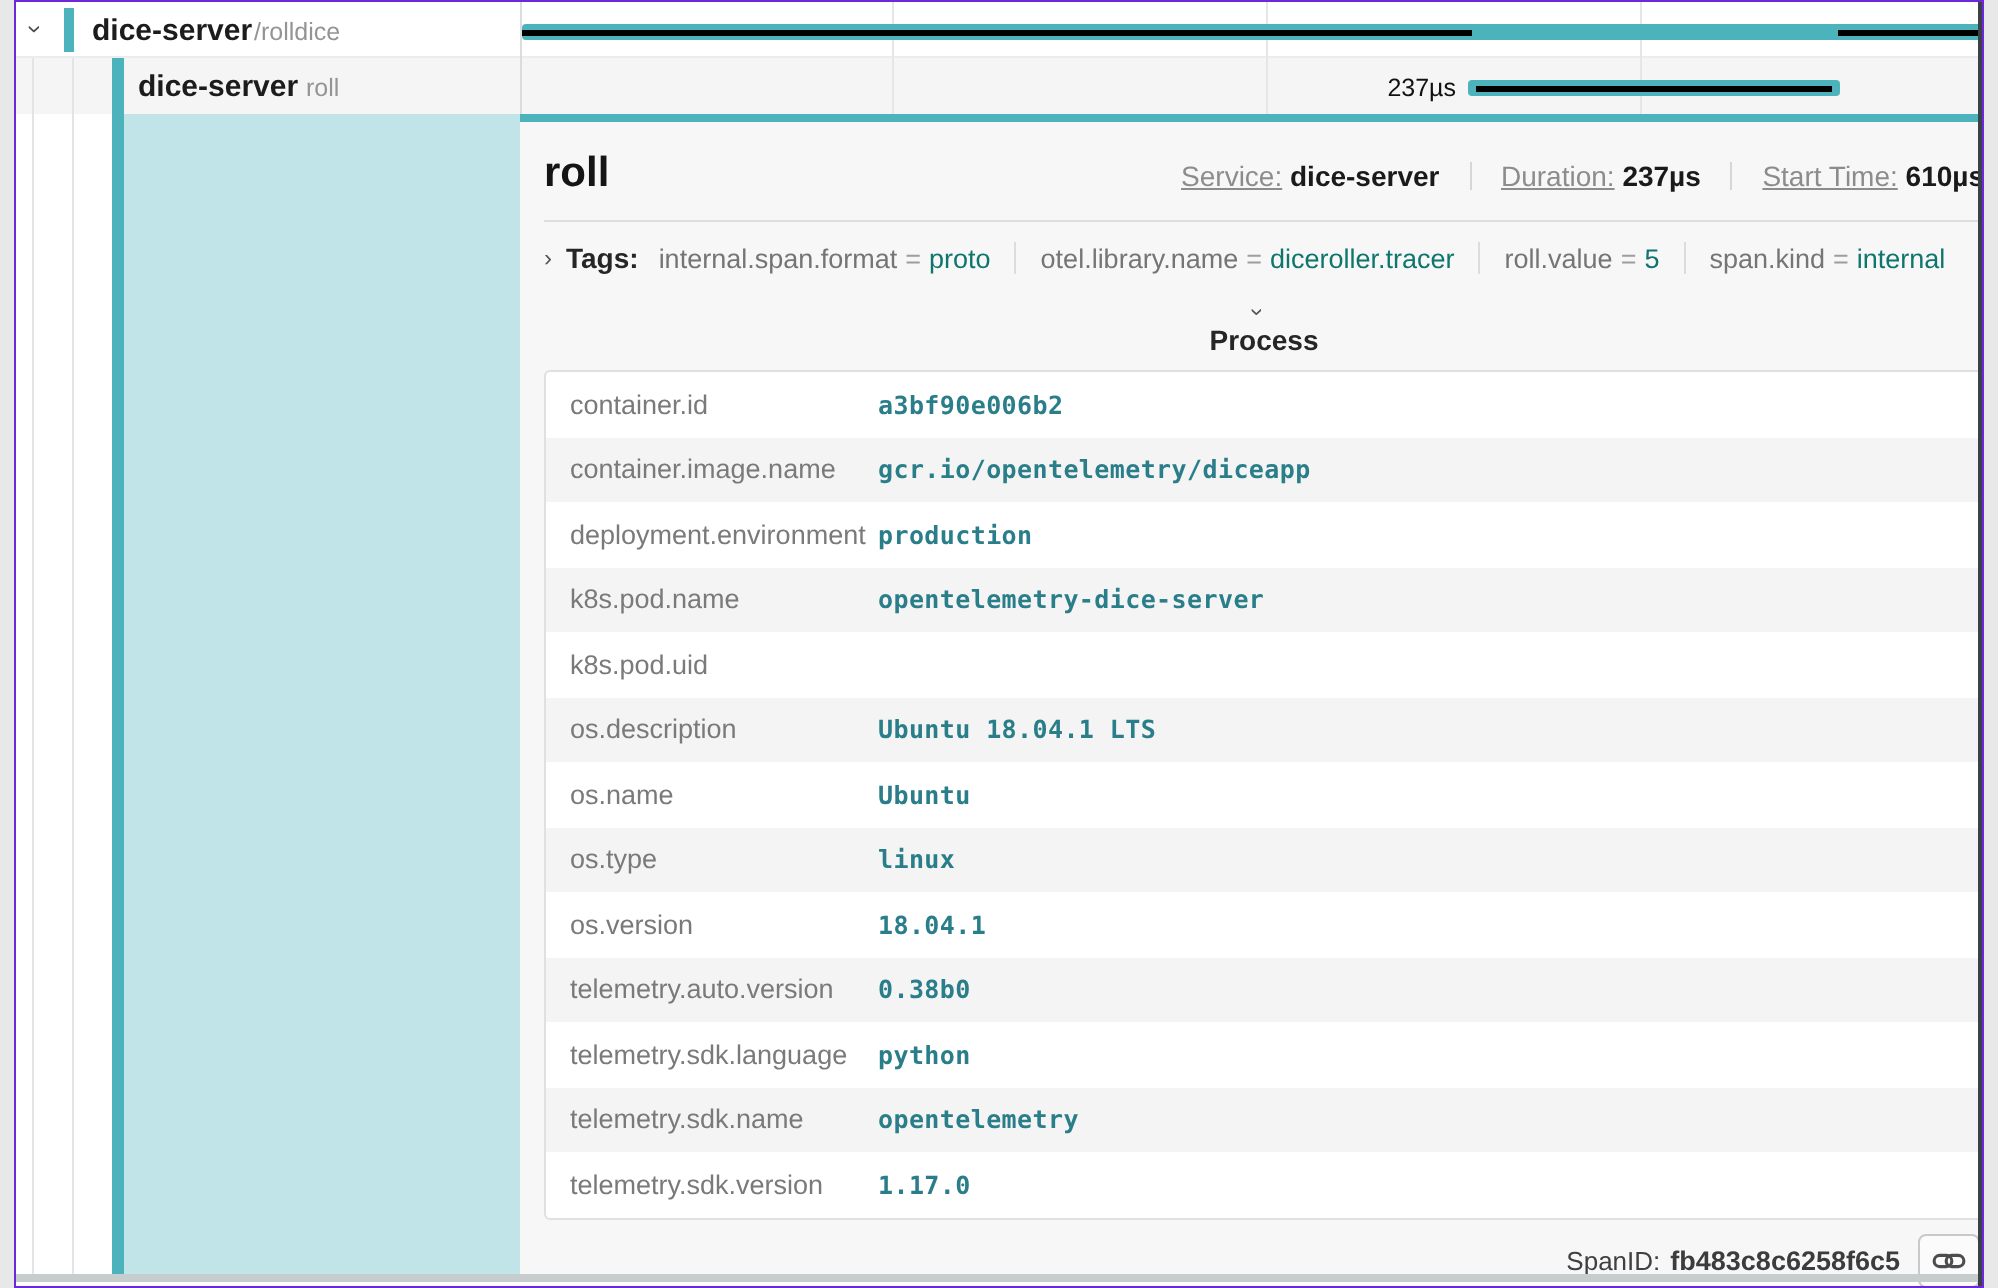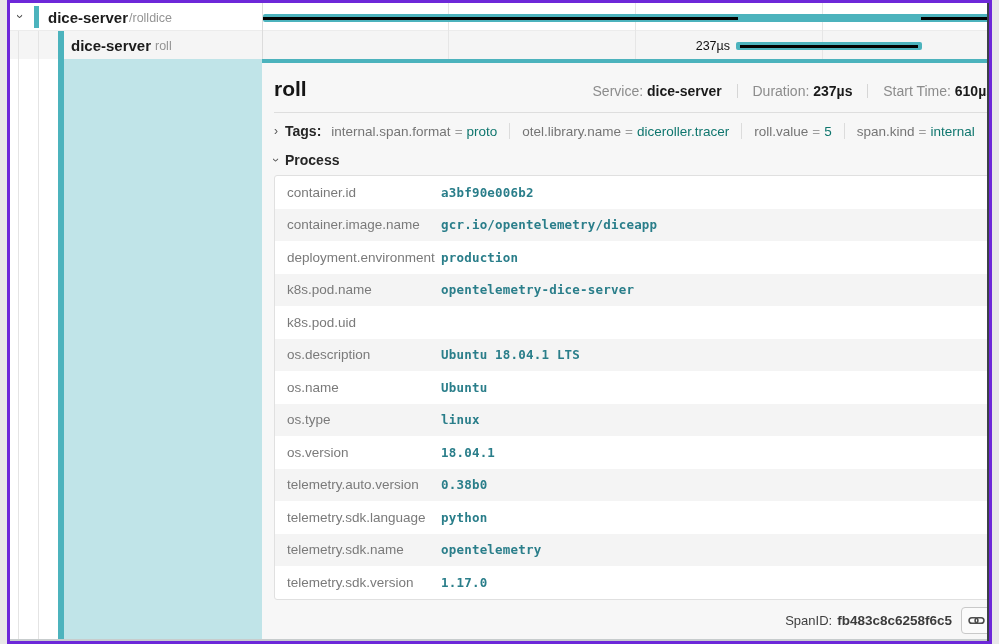--- a/index.html
+++ b/index.html
@@ -1,20 +1,20 @@
 <!DOCTYPE html>
 <html><head>
 <meta charset="utf-8">
 <style>
   * { margin:0; padding:0; box-sizing:border-box; }
   html,body { background:#e8e8e8; }
   body { font-family:"Liberation Sans", sans-serif; }
   .page {
     position:relative; width:985px; height:644px; margin:0 auto;
-    background:#fff; border:3px solid #6d28d9; overflow:hidden;padding-left:44px;
+    background:#fff; border:1px solid #6d28d9; overflow:hidden;padding-left:44px;
   }
   .right-edge { position:absolute; top:0; right:0; width:2px; height:100%; background:#3b4148; z-index:60; }
 
   
   .span-row { position:absolute; left:0; width:997px; height:28px; }
   .row-1 { top:0; background:#fff; border-bottom:1px solid #ececec; }
   .row-2 { top:28px; background:#f5f5f5; }
   .panel-split { position:absolute; left:252px; top:0; width:1px; height:56px; background:#dcdcdc; z-index:5; }
   .gridline { position:absolute; top:0; width:1px; height:56px; background:#e6e6e6; z-index:1; }
   .g1 { left:438px; } .g2 { left:625px; } .g3 { left:812px; }
@@ -48,36 +48,36 @@
   .detail-accent { position:absolute; left:54px; top:56px; width:198px; height:581px; background:#c0e4e8; z-index:1; cursor:pointer; }
 
   
   .detail-panel {
     position:absolute; left:252px; top:56px; width:742px; height:581px;
     background:#f7f7f7; border-top:4px solid #4cb3bd; padding:12px 10px 0 12px; z-index:2;
   }
   .detail-header { display:flex; justify-content:space-between; align-items:baseline; margin-top:2px; }
   .detail-title { font-size:21px; font-weight:700; color:#151515; }
   .detail-meta { font-size:14px; color:#8c8c8c; white-space:nowrap; }
-  .meta-label { color:#8c8c8c; font-weight:400; }
+  .meta-label { color:#8c8c8c; font-weight:400;text-decoration:underline; }
   .meta-value { color:#1a1a1a; font-weight:700; }
   .vsep { display:inline-block; width:1px; height:14px; background:#d6d6d6; margin:0 11px; vertical-align:-2px; }
   .header-divider { border:none; border-top:1px solid #dedede; margin:11px 0 0 0; }
 
   .tags-line { margin-top:10px; font-size:13.5px; display:flex; align-items:center; cursor:pointer; }
   .section-chev { color:#555; margin-right:7px; font-size:12px; }
   .section-heading { font-weight:700; color:#262626; font-size:14px; }
   .tag-item { white-space:nowrap; }
   .tag-key { color:#757575; }
   .tag-eq { color:#9e9e9e; margin:0 4px; }
   .tag-val { color:#0f766e; }
   .tags-list { margin-left:10px; display:flex; align-items:center; }
   .tag-sep { display:inline-block; width:1px; height:16px; background:#dcdcdc; margin:0 12px; }
 
-  .process-line { margin-top:13px; display:flex; align-items:center; cursor:pointer; }
+  .process-line { margin-top:13px; display:flex; align-items:center; cursor:pointer;flex-direction:column; }
 
   .kv-table { margin-top:7px; width:721px; border:1px solid #e0e0e0; border-radius:3px; background:#fff; overflow:hidden; }
   .kv-row { display:flex; height:32.5px; align-items:center; }
   .kv-row:nth-child(even) { background:#f4f4f4; }
   .kv-key { flex:0 0 166px; padding-left:12px; font-size:13.5px; color:#7a7a7a; }
   .kv-val { font-family:"DejaVu Sans Mono", monospace; font-size:12.5px; font-weight:700; color:#2a7e8a; letter-spacing:0.2px; }
 
   .detail-footer { display:flex; justify-content:flex-end; align-items:center; margin-top:7px; padding-right:2px; }
   .spanid-label { font-size:13px; color:#404040; margin-right:5px; }
   .spanid-value { font-size:13.5px; font-weight:700; color:#3c3c3c; }

